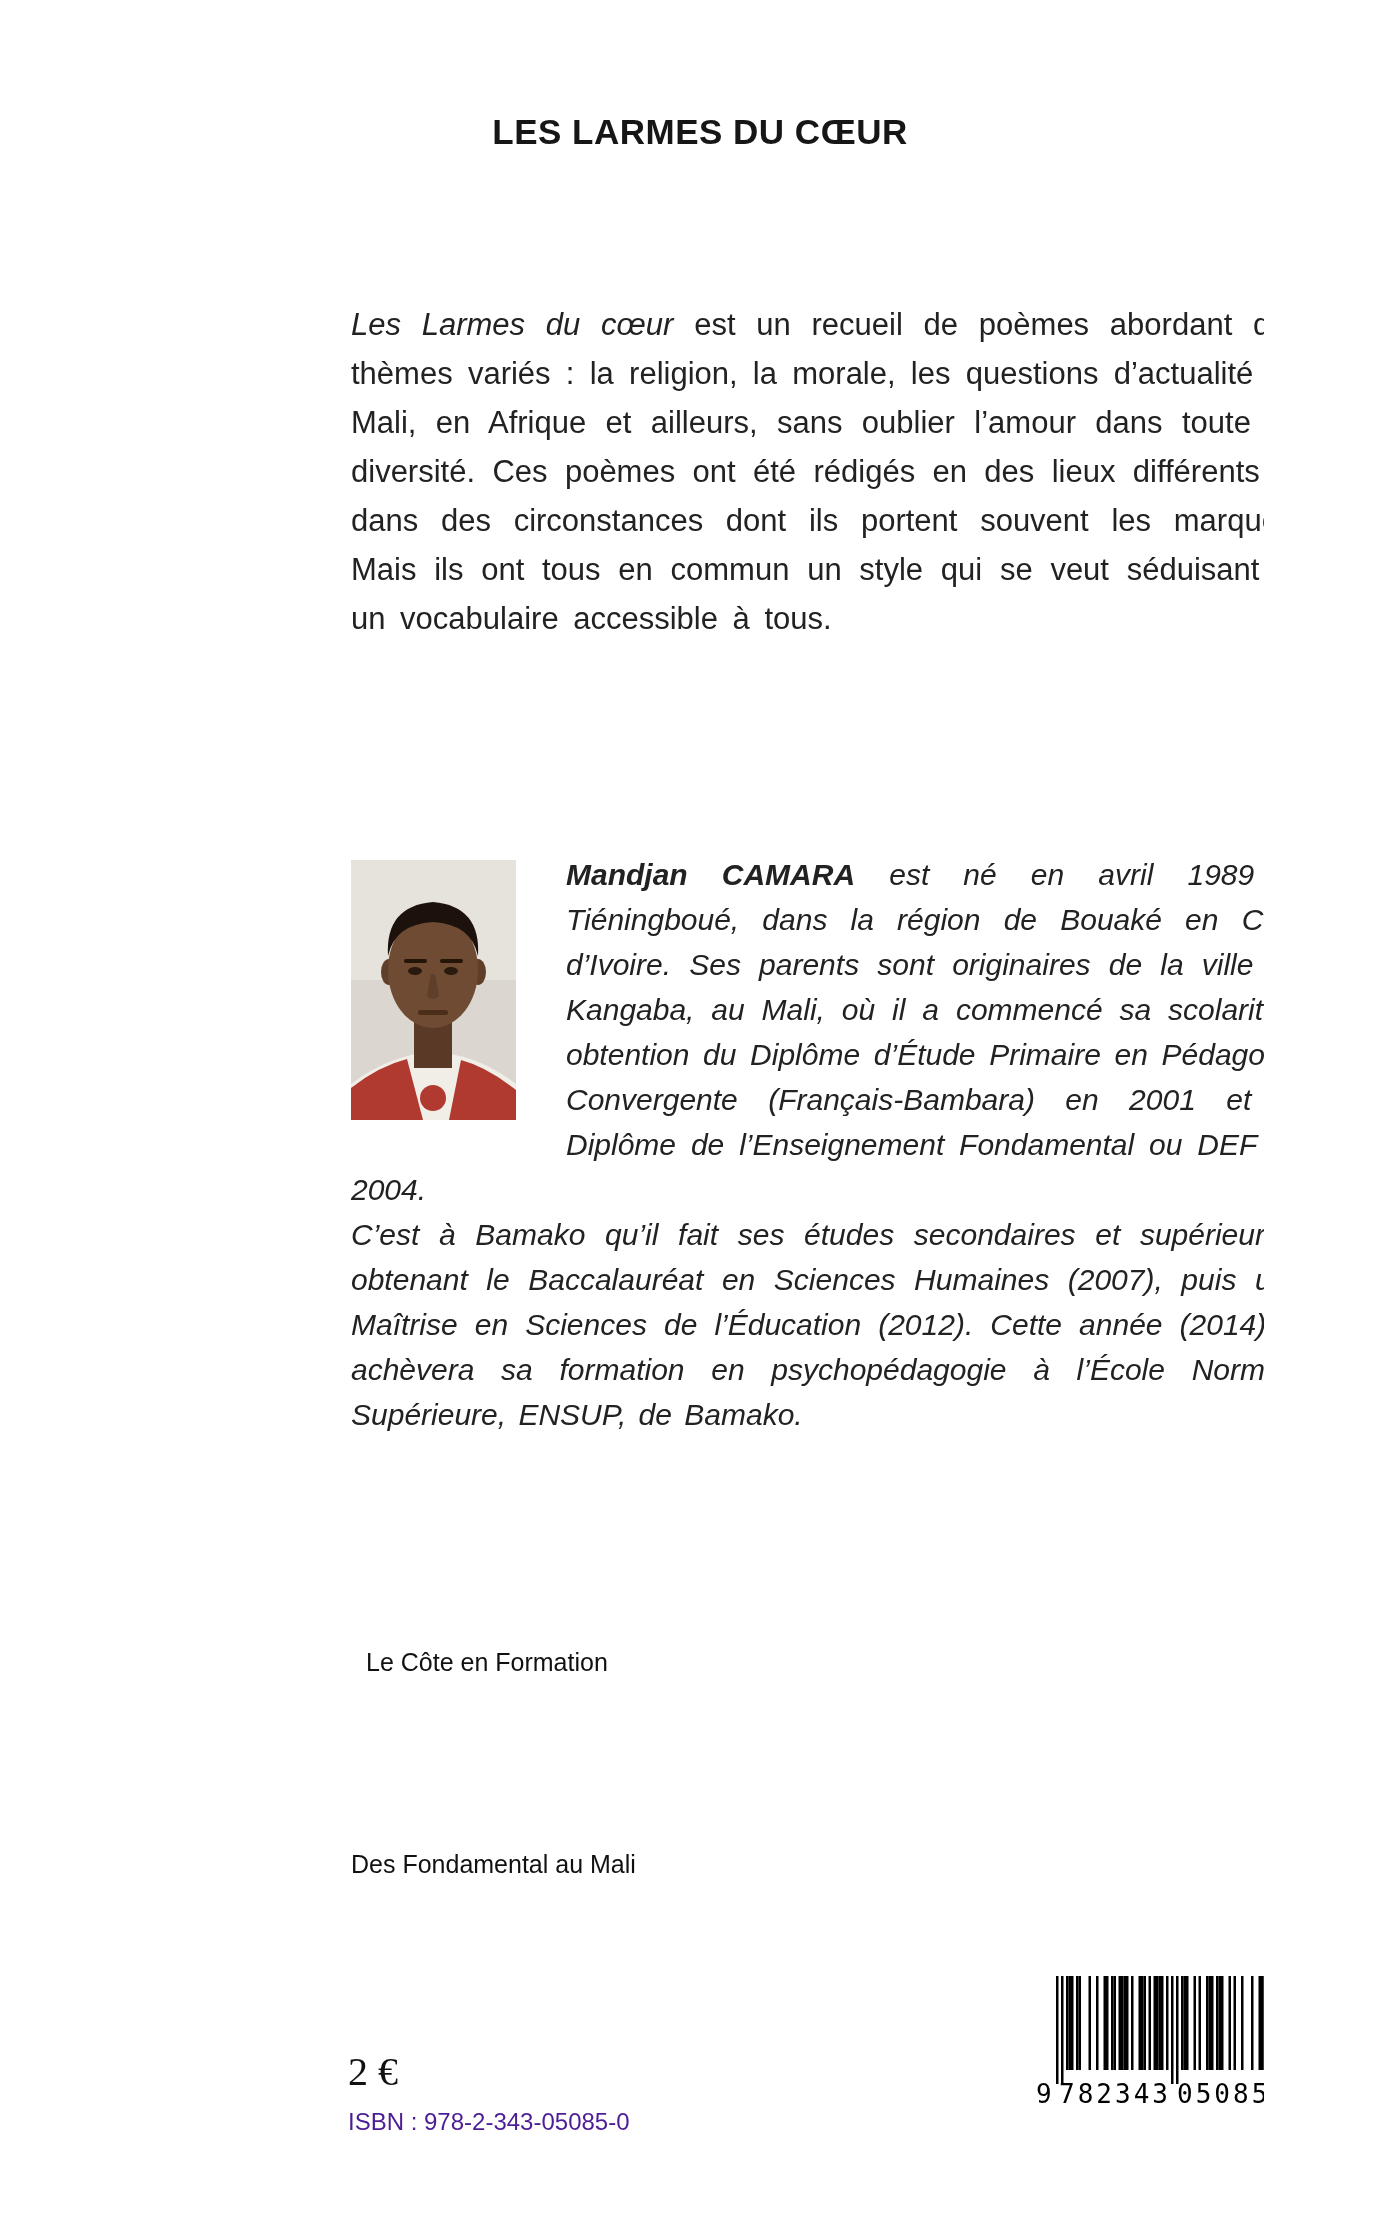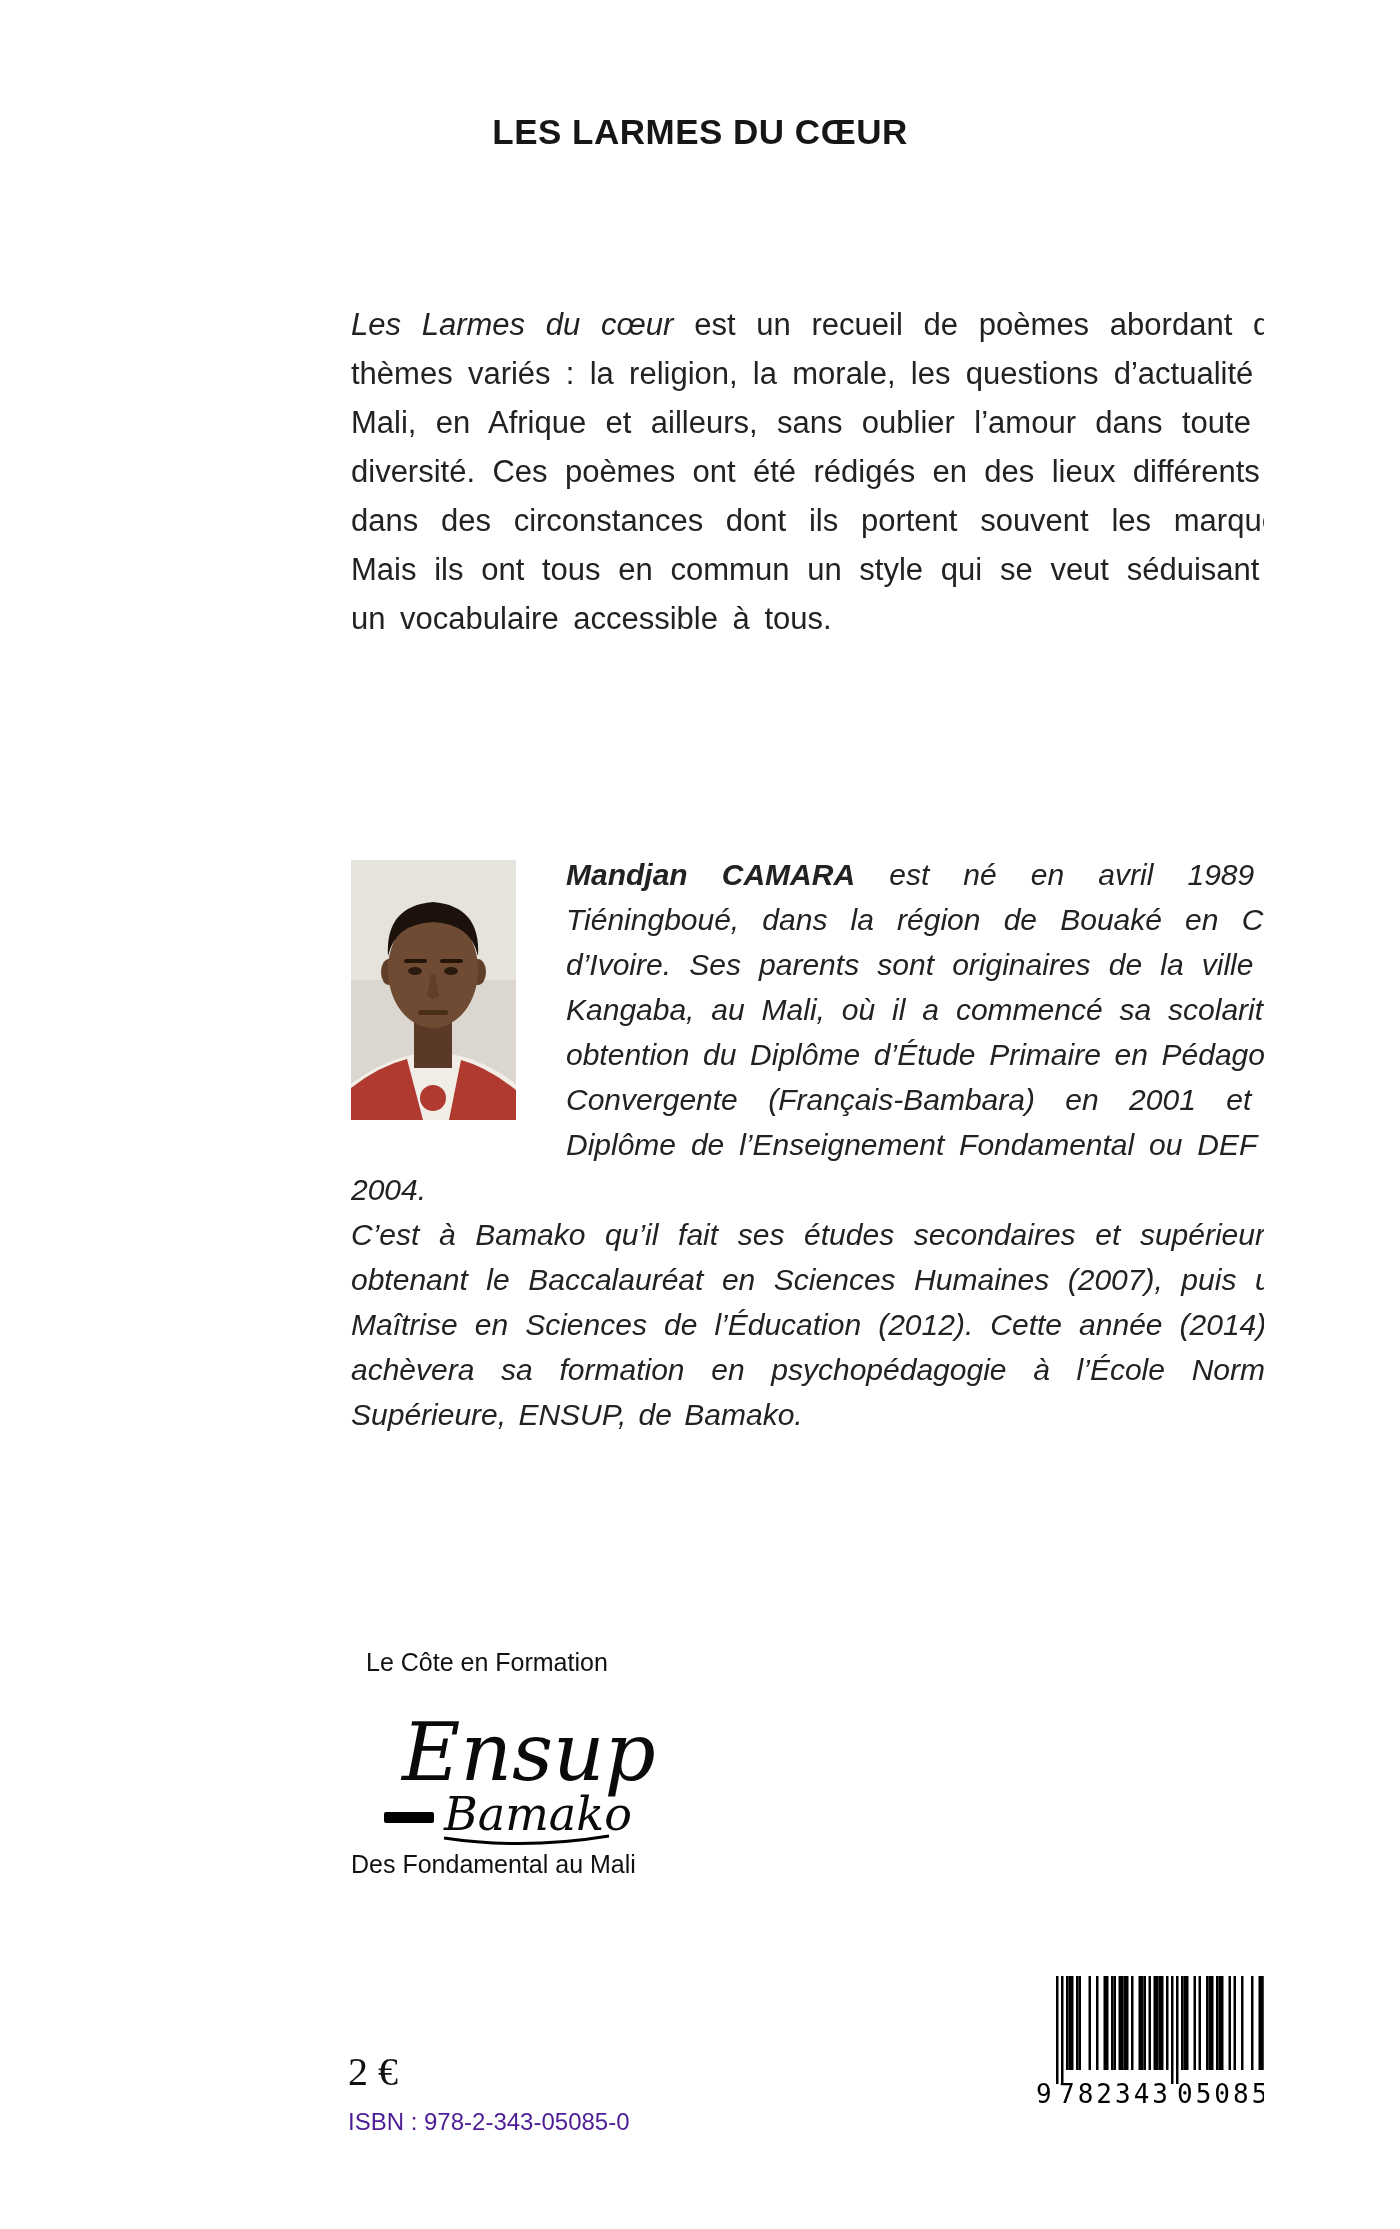--- a/index.html
+++ b/index.html
@@ -68,28 +68,20 @@
         <path d="M80 114 L76 136 Q82 142 88 136 L84 114 Z" fill="#5f3f29"></path>
         <rect x="67" y="150" width="30" height="5" rx="2.5" fill="#4a2e1a"></rect>
       </svg>
     </div>
     <p class="bio-p"><strong class="author">Mandjan CAMARA</strong><span> est né en avril 1989 à Tiéningboué, dans la région de Bouaké en Côte d’Ivoire. Ses parents sont originaires de la ville de Kangaba, au Mali, où il a commencé sa scolarité : obtention du Diplôme d’Étude Primaire en Pédagogie Convergente (Français-Bambara) en 2001 et le Diplôme de l’Enseignement Fondamental ou DEF en 2004.</span></p>
     <p class="bio-p">C’est à Bamako qu’il fait ses études secondaires et supérieures, obtenant le Baccalauréat en Sciences Humaines (2007), puis une Maîtrise en Sciences de l’Éducation (2012). Cette année (2014), il achèvera sa formation en psychopédagogie à l’École Normale Supérieure, ENSUP, de Bamako.</p>
   </div>
 
   <div class="series">Le Côte en Formation</div>
 
-  <div class="logo">
-    <svg width="330" height="150" viewBox="0 0 330 150">
-      <text x="18" y="80" font-family="DejaVu Serif, serif" font-style="italic" font-size="80">Ensup</text>
-      <rect x="0" y="112" width="50" height="11" rx="2" fill="#000"></rect>
-      <text x="60" y="130" font-family="DejaVu Serif, serif" font-style="italic" font-size="46">Bamako</text>
-      <path d="M60 138 Q140 150 225 136" stroke="#000" stroke-width="3" fill="none"></path>
-    </svg>
-  </div>
 
   <div class="tagline">Des Fondamental au Mali</div>
 
   <div class="price">2 €</div>
   <div class="isbn">ISBN : 978-2-343-05085-0</div>
 
   <div class="barcode">
     <svg id="barcode-svg" width="268" height="134" viewBox="0 0 268 134">
         <rect x="22" y="0" width="2.5" height="108" fill="#000"></rect>
         <rect x="27" y="0" width="2.5" height="108" fill="#000"></rect>

